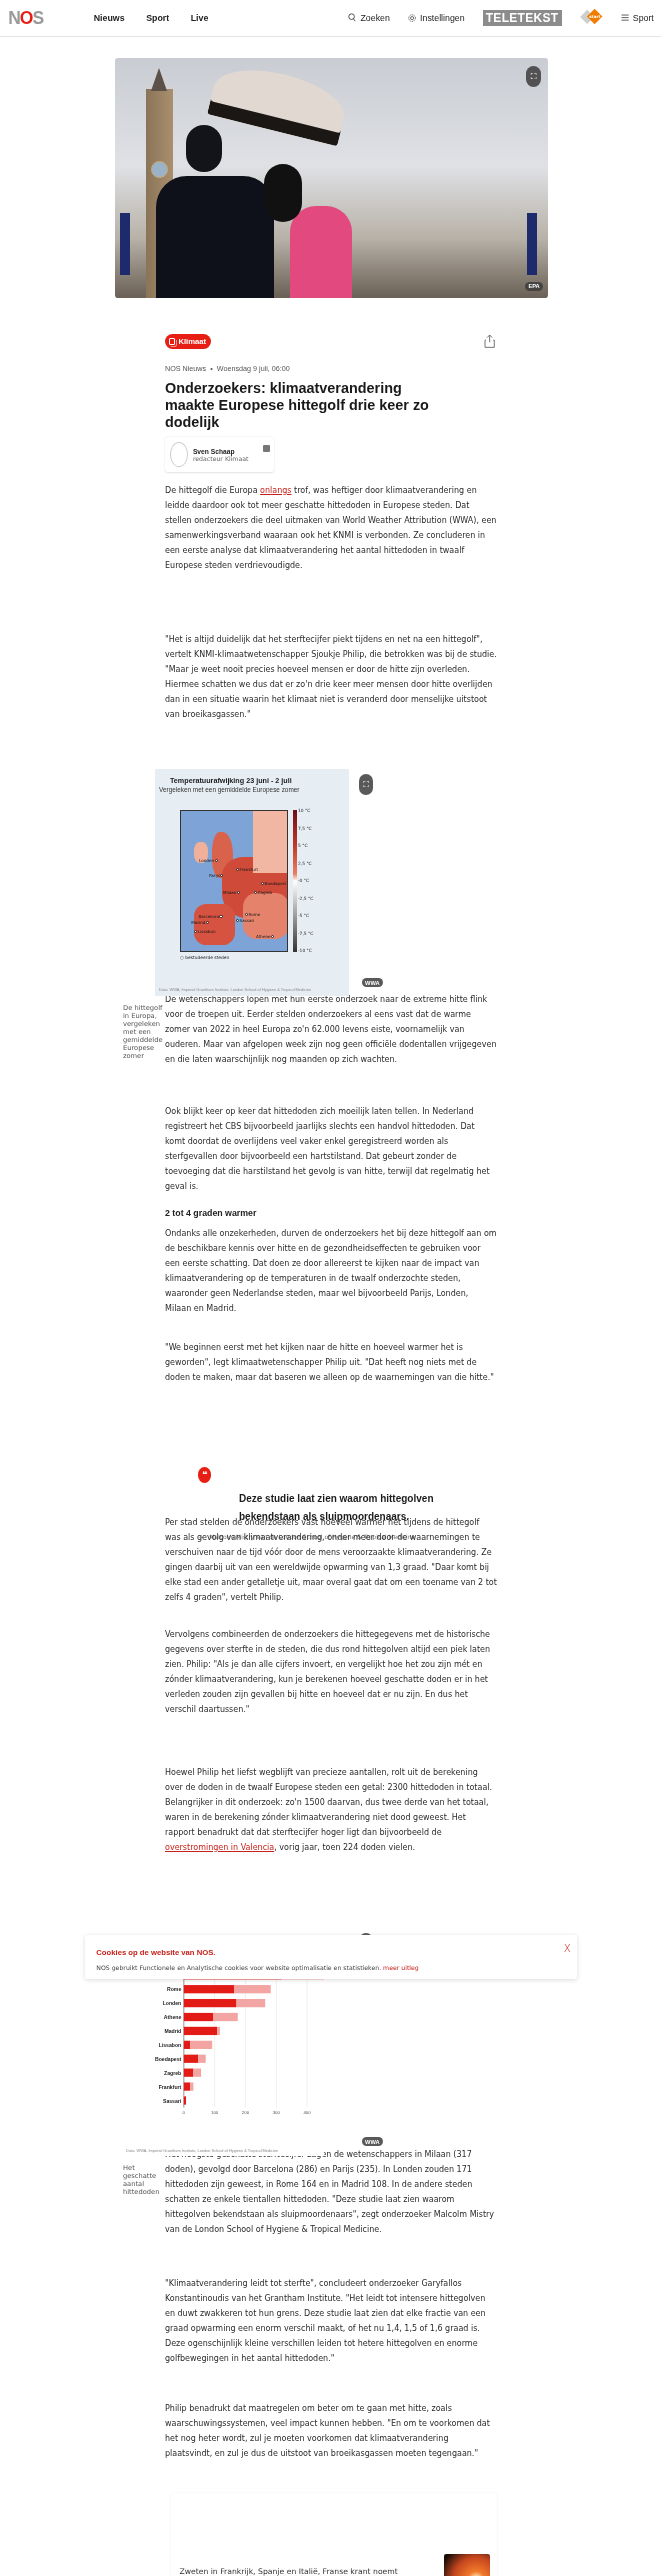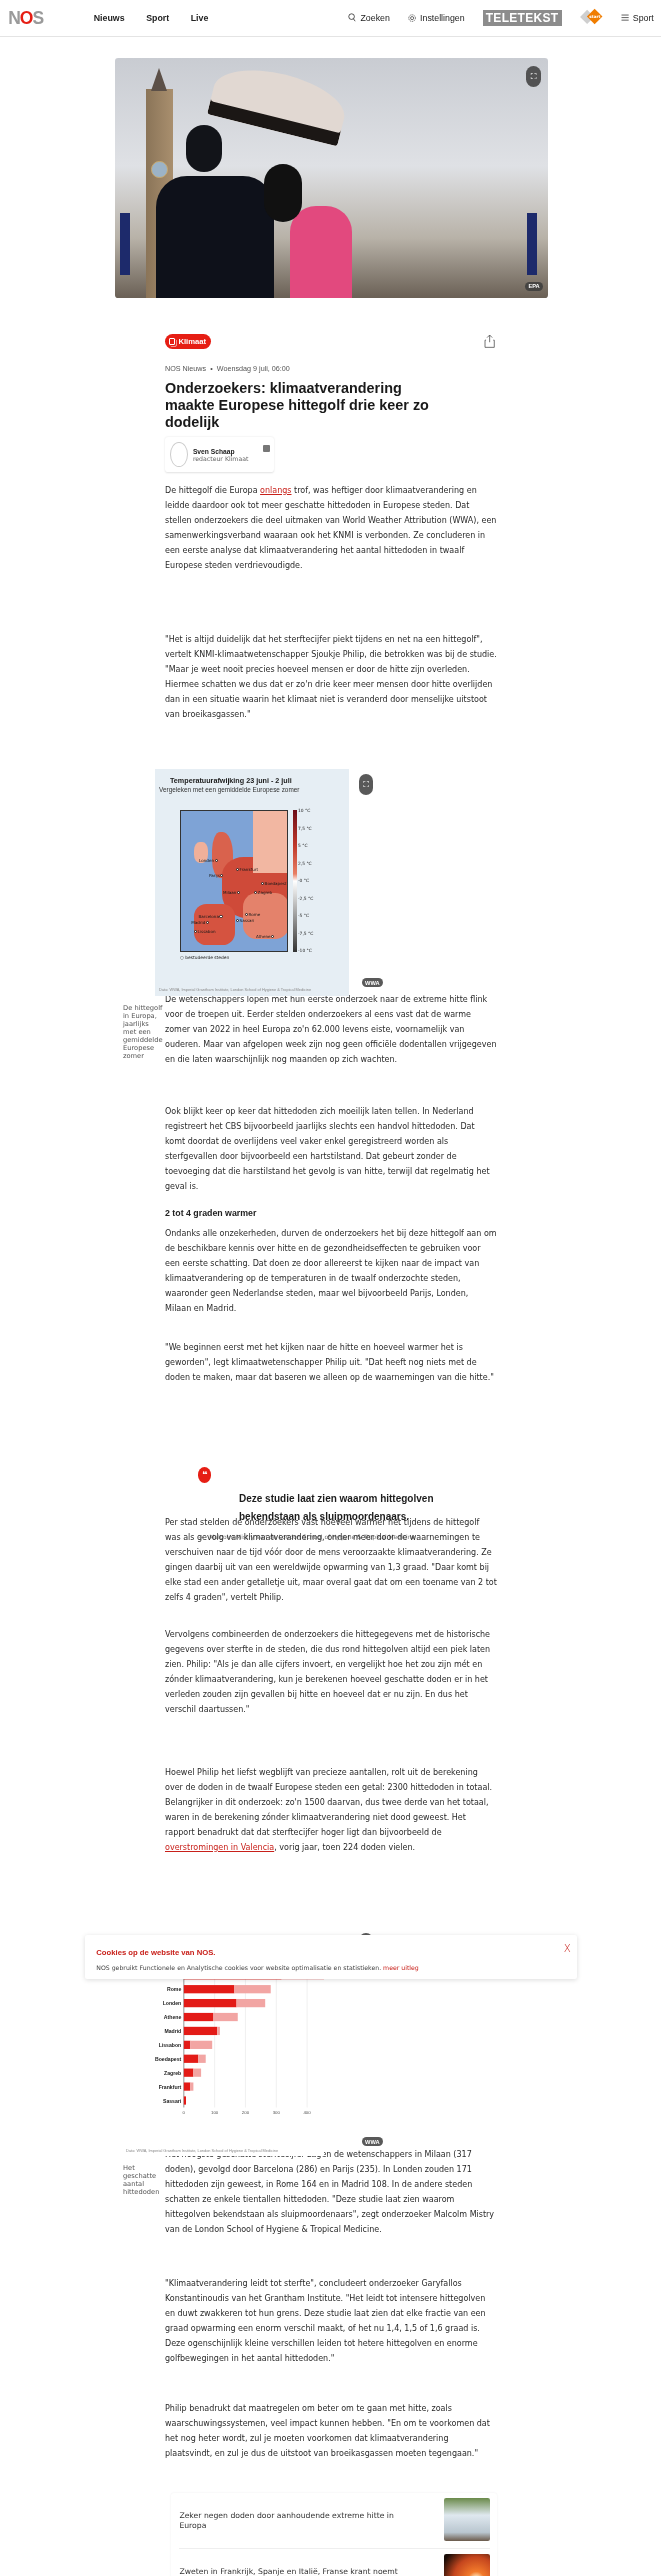--- a/index.html
+++ b/index.html
@@ -197,24 +197,20 @@
 
   <p class="p" style="top:1515px">Per stad stelden de onderzoekers vast hoeveel warmer het tijdens de hittegolf was als gevolg van klimaatverandering, onder meer door de waarnemingen te verschuiven naar de tijd vóór door de mens veroorzaakte klimaatverandering. Ze gingen daarbij uit van een wereldwijde opwarming van 1,3 graad. "Daar komt bij elke stad een ander getalletje uit, maar overal gaat dat om een toename van 2 tot zelfs 4 graden", vertelt Philip.</p>
   <p class="p" style="top:1627px">Vervolgens combineerden de onderzoekers die hittegegevens met de historische gegevens over sterfte in de steden, die dus rond hittegolven altijd een piek laten zien. Philip: "Als je dan alle cijfers invoert, en vergelijkt hoe het zou zijn mét en zónder klimaatverandering, kun je berekenen hoeveel geschatte doden er in het verleden zouden zijn gevallen bij hitte en hoeveel dat er nu zijn. En dus het verschil daartussen."</p>
   <p class="p" style="top:1765px"><span>Hoewel Philip het liefst wegblijft van precieze aantallen, rolt uit de berekening over de doden in de twaalf Europese steden een getal: 2300 hittedoden in totaal. Belangrijker in dit onderzoek: zo'n 1500 daarvan, dus twee derde van het totaal, waren in de berekening zónder klimaatverandering niet dood geweest. Het rapport benadrukt dat dat sterftecijfer hoger ligt dan bijvoorbeeld de </span><a class="inl">overstromingen in Valencia</a><span>, vorig jaar, toen 224 doden vielen.</span></p>
 
   <p class="p" style="top:2147px">Het hoogste geschatte sterftecijfer zagen de wetenschappers in Milaan (317 doden), gevolgd door Barcelona (286) en Parijs (235). In Londen zouden 171 hittedoden zijn geweest, in Rome 164 en in Madrid 108. In de andere steden schatten ze enkele tientallen hittedoden. "Deze studie laat zien waarom hittegolven bekendstaan als sluipmoordenaars", zegt onderzoeker Malcolm Mistry van de London School of Hygiene &amp; Tropical Medicine.</p>
   <p class="p" style="top:2276px">"Klimaatverandering leidt tot sterfte", concludeert onderzoeker Garyfallos Konstantinoudis van het Grantham Institute. "Het leidt tot intensere hittegolven en duwt zwakkeren tot hun grens. Deze studie laat zien dat elke fractie van een graad opwarming een enorm verschil maakt, of het nu 1,4, 1,5 of 1,6 graad is. Deze ogenschijnlijk kleine verschillen leiden tot hetere hittegolven en enorme golfbewegingen in het aantal hittedoden."</p>
   <p class="p" style="top:2401px">Philip benadrukt dat maatregelen om beter om te gaan met hitte, zoals waarschuwingssystemen, veel impact kunnen hebben. "En om te voorkomen dat het nog heter wordt, zul je moeten voorkomen dat klimaatverandering plaatsvindt, en zul je dus de uitstoot van broeikasgassen moeten tegengaan."</p>
 
   <div class="related">
-    <a class="rel-item" style="top:0">
-      <span class="rt">Zeker negen doden door aanhoudende extreme hitte in Europa</span>
-      <span class="thumb" style="background:linear-gradient(180deg,#6a8a4a,#dfe8ef 40%,#b9c6cf 80%,#6b5a4b)"></span>
-    </a>
     <a class="rel-item" style="top:56px">
       <span class="rt">Zweten in Frankrijk, Spanje en Italië, Franse krant noemt hittegolf 'marteling'</span>
       <span class="thumb" style="background:radial-gradient(circle at 70% 60%,#ffe9c0 6%,#f27a2b 20%,#c5461e 55%,#1a0d08 90%)"></span>
     </a>
 
   </div>
 
 </main>
 
 <figure class="fig">
@@ -285,21 +281,21 @@
     <div class="legend-tick" style="top:109px">-0 °C</div>
     <div class="legend-tick" style="top:127px">-2,5 °C</div>
     <div class="legend-tick" style="top:144px">-5 °C</div>
     <div class="legend-tick" style="top:162px">-7,5 °C</div>
     <div class="legend-tick" style="top:179px">-10 °C</div>
     <div class="map-note">○ <span>bestudeerde steden</span></div>
     <div class="data-src" style="left:4.1px;top:218px">Data: WWA, Imperial Grantham Institute, London School of Hygiene &amp; Tropical Medicine</div>
   </div>
   <div class="expand-btn" style="left:359px;top:737px;">⛶</div>
   <span class="credit" style="left:362px;top:941px;">WWA</span>
-  <figcaption class="caption" style="left:123px;top:967px">De hittegolf in Europa, jaarlijks met een gemiddelde Europese zomer</figcaption>
+  <figcaption class="caption" style="left:123px;top:967px">De hittegolf in Europa, vergeleken met een gemiddelde Europese zomer</figcaption>
 </figure>
 
 <figure class="fig">
   <div class="chart-box">
     <div class="c-title">Meer doden tijdens hittegolf door klimaatverandering</div>
     <div class="c-sub">Doden tussen 23 juni en 2 juli 2025</div>
     <div class="c-legend">
       <span class="sw" style="background:#e31b17"></span>
       <span>doden toe te schrijven aan klimaatverandering</span>
       <span class="sw" style="background:#f2a5a3;margin-left:2.1px"></span>

